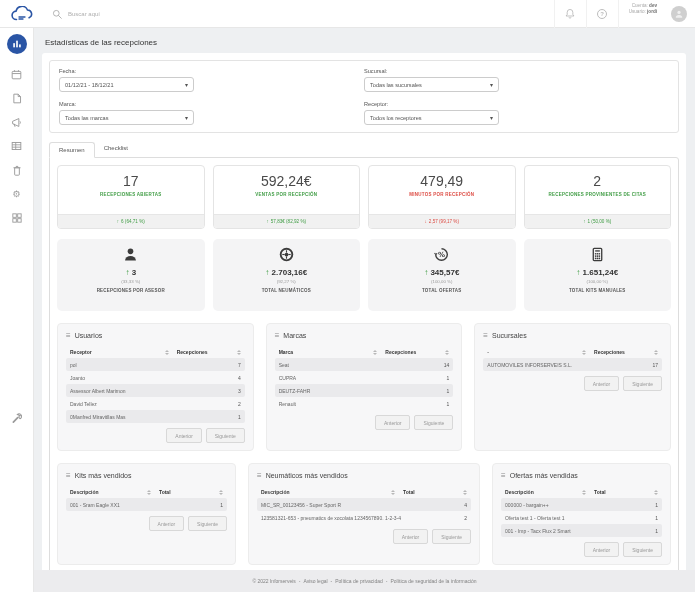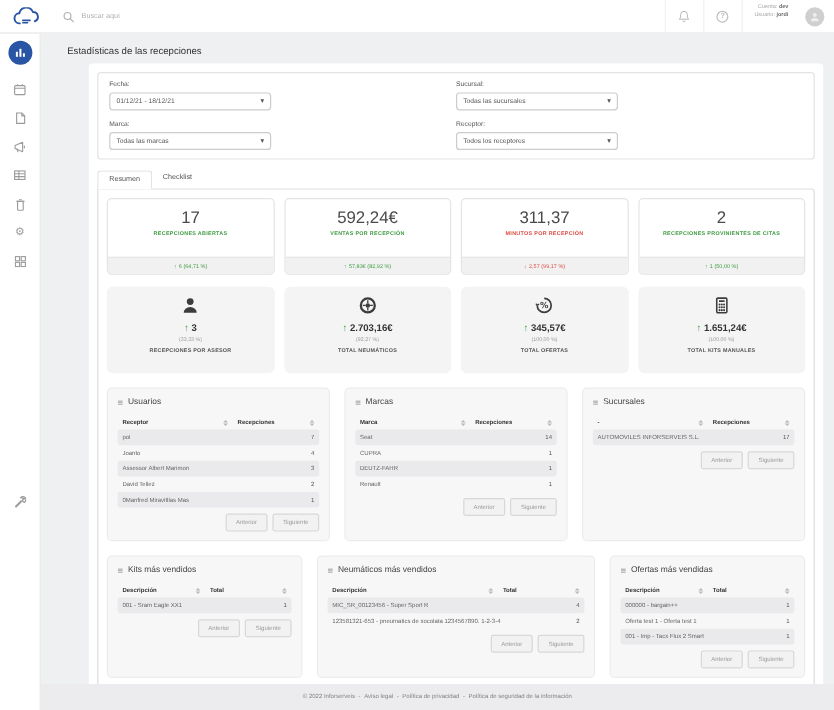--- a/index.html
+++ b/index.html
@@ -31,22 +31,22 @@
              padding-top:6px; z-index:9; }
   .side-active { width:20px; height:20px; border-radius:50%; background:#2a55a5; display:flex;
                  align-items:center; justify-content:center; margin-bottom:8px; cursor:pointer; }
   .side-item { height:24px; width:100%; display:flex; align-items:center; justify-content:center;
                color:#9b9b9b; cursor:pointer; }
   .gear-glyph { font-size:9px; color:#9b9b9b; font-family:"DejaVu Sans",sans-serif; }
   .side-tools { position:absolute; top:378px; left:0; right:0; display:flex; justify-content:center; }
 
   
   .content { position:absolute; top:28px; left:34px; right:0; bottom:22px; padding:5px 9px 0 8px; }
-  h1.page-title { font-size:8px; font-weight:400; color:#333; margin:5px 0 6px 14px; }
-  .main-panel { background:#fff; border-radius:3px; padding:7px; min-height:505px;margin-left:32px; }
+  h1.page-title { font-size:8px; font-weight:400; color:#333; margin:5px 0 6px 3px; }
+  .main-panel { background:#fff; border-radius:3px; padding:7px; min-height:505px; }
 
   
   .filters-card { border:1px solid #e3e3e3; border-radius:3px; background:#fff; padding:7px 9px;
                   display:grid; grid-template-columns:1fr 1fr; row-gap:9px; }
   .f-label { font-size:5.6px; color:#555; margin-bottom:3px; }
   .select { width:135px; height:15px; border:1px solid #ccc; border-radius:3px; display:flex;
             align-items:center; justify-content:space-between; padding:0 5px; font-size:5.6px;
             color:#555; background:#fff; cursor:pointer; }
   .caret { color:#555; font-size:6px; }
 
@@ -290,21 +290,21 @@
         </div>
         <div class="kpi-card">
           <div class="kpi-value">592,24€</div>
           <div class="kpi-label green">VENTAS POR RECEPCIÓN</div>
           <div class="kpi-foot green">
             <span class="arrow">↑</span>
             <span>57,83€ (82,92 %)</span>
           </div>
         </div>
         <div class="kpi-card">
-          <div class="kpi-value">311,37</div>
+          <div class="kpi-value">479,49</div>
           <div class="kpi-label red">MINUTOS POR RECEPCIÓN</div>
           <div class="kpi-foot red">
             <span class="arrow">↓</span>
             <span>2,57 (99,17 %)</span>
           </div>
         </div>
         <div class="kpi-card">
           <div class="kpi-value">2</div>
           <div class="kpi-label green">RECEPCIONES PROVINIENTES DE CITAS</div>
           <div class="kpi-foot green">

